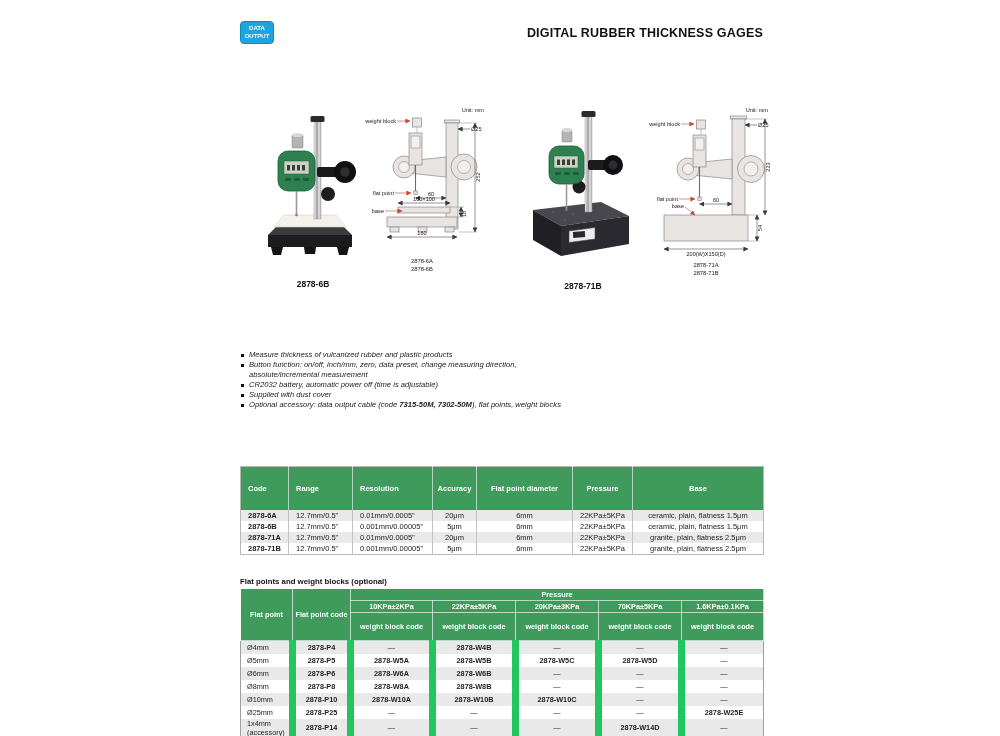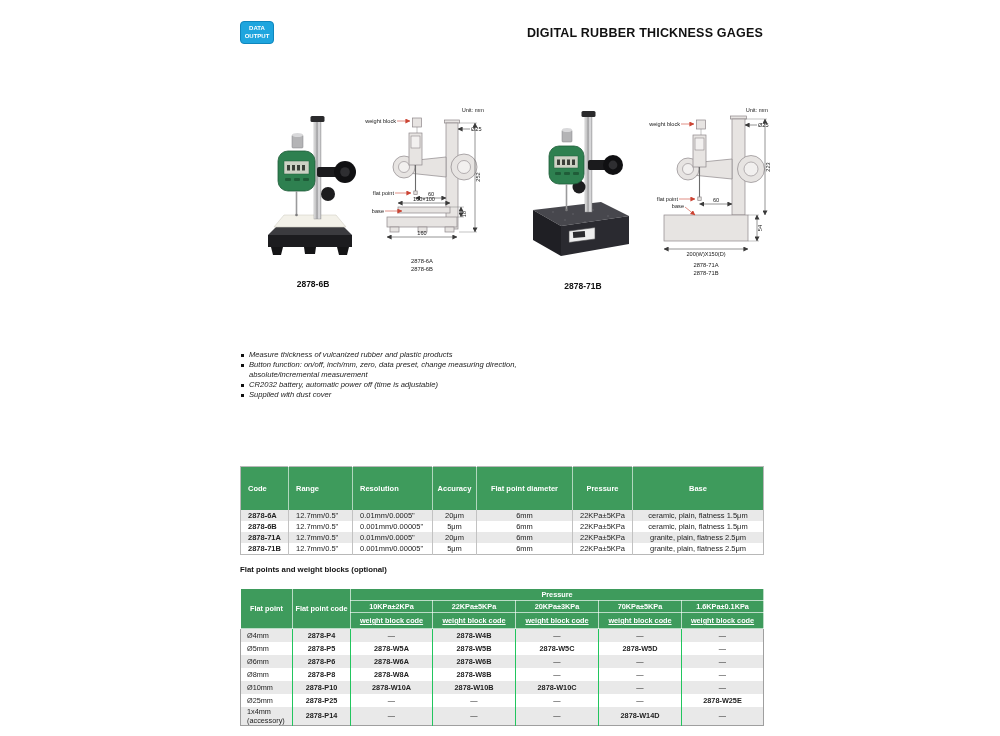--- a/index.html
+++ b/index.html
@@ -39,28 +39,28 @@
   .spec-table th { background:#3e9b5c; color:#fff; font-weight:bold; height:13px;
                    border-right:1px solid rgba(255,255,255,.6); padding:17px 4px; }
   .spec-table td { height:11px; padding:0 4px; border-right:1px solid #c2c2c2; color:#222; }
   .spec-table tr.stripe td { background:#e9e9e9; }
   .spec-table th:last-child, .spec-table td:last-child { border-right:none; }
   .spec-table .al { text-align:left; padding-left:7px; }
   .spec-table .ac { text-align:center;margin-left:32px; }
   .spec-table td.code-cell { font-weight:bold; }
   .spec-table { border:1px solid #b8b8b8; }
 
-  .acc-title { position:absolute; left:240px; top:565px; font-size:7.8px; font-weight:bold; color:#111; }
+  .acc-title { position:absolute; left:240px; top:577px; font-size:7.8px; font-weight:bold; color:#111; }
   .acc-table { position:absolute; left:240px; top:588px; width:523px; font-size:7.3px; border:1px solid #9f9f9f; }
   .acc-table th { background:#3e9b5c; color:#fff; font-weight:bold; text-align:center;
                   border:1px solid rgba(255,255,255,.65); padding:1px 2px; }
   .acc-table th.grp { height:11px; }
   .acc-table th.pv { height:12px; }
-  .acc-table th.sub { height:16px;text-decoration:underline; }
-  .acc-table td { height:13px; padding:0 3px; text-align:center; border-right:1px solid #22c55e; color:#222; }
+  .acc-table th.sub { height:28px; }
+  .acc-table td { height:13px; padding:0 3px; text-align:center; border-right:7px solid #22c55e; color:#222; }
   .acc-table td:last-child { border-right:none; }
   .acc-table tr.stripe td { background:#e9e9e9; }
   .acc-table td.fp { text-align:left; padding-left:6px; }
   .acc-table td.bold { font-weight:bold; }
 </style>
 </head>
 <body>
 
 <div id="page">
 
@@ -286,20 +286,21 @@
     </svg>
 
     <div class="caption" style="left:28px; top:181px; width:100px;">2878-71B</div>
   </div>
 
   <ul class="features" id="features">
       <li><span>Measure thickness of vulcanized rubber and plastic products</span></li>
       <li><span>Button function: on/off, inch/mm, zero, data preset, change measuring direction, absolute/incremental measurement</span></li>
       <li><span>CR2032 battery, automatic power off (time is adjustable)</span></li>
       <li><span>Supplied with dust cover</span></li>
+      <li><span>Optional accessory: data output cable (code </span><b>7315-50M, 7302-50M</b><span>), flat points, weight blocks</span></li>
     </ul>
 
   <table class="spec-table" id="spec-table">
     <colgroup>
       <col style="width:48px">
         <col style="width:64px">
         <col style="width:80px">
         <col style="width:44px">
       <col style="width:96px">
         <col style="width:60px">

